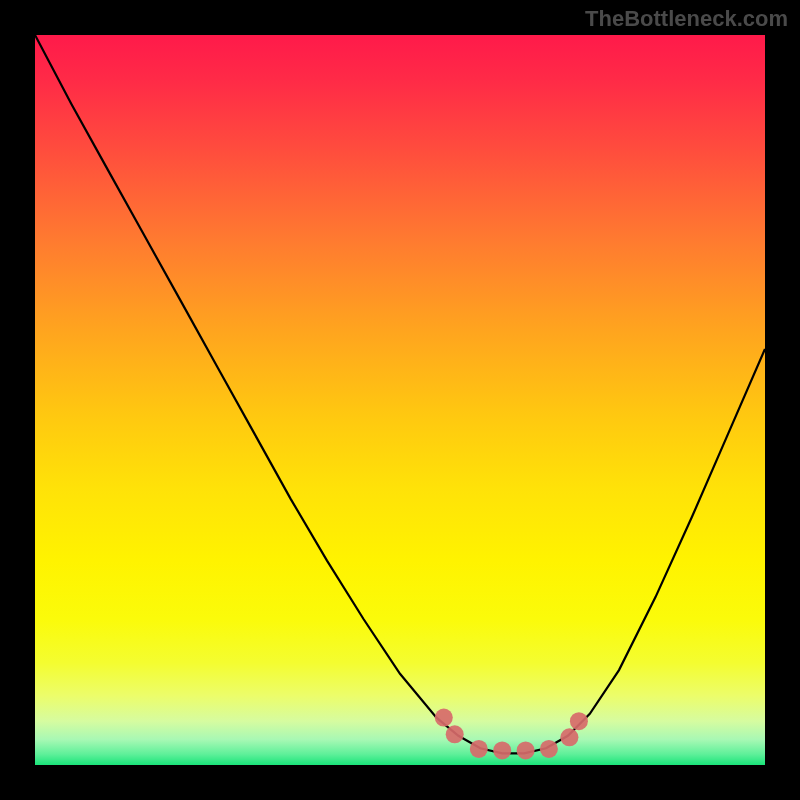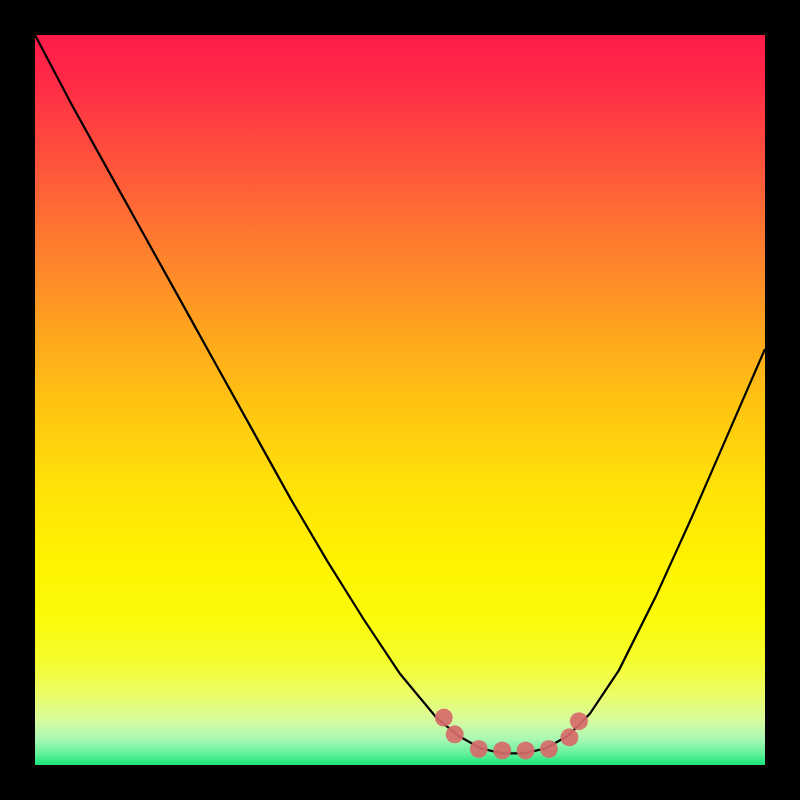--- a/index.html
+++ b/index.html
@@ -43,20 +43,21 @@
   .marker-svg {
     position: absolute;
     inset: 0;
     width: 100%;
     height: 100%;
   }
 </style>
 </head>
 <body>
 <div class="container">
+  <div class="watermark">TheBottleneck.com</div>
   <div class="plot-frame">
     <svg class="gradient-bg" viewBox="0 0 730 730" preserveAspectRatio="none">
       <defs>
         <linearGradient id="bg-grad" x1="0" y1="0" x2="0" y2="1">
             <stop offset="0%" stop-color="#ff1a4a"></stop>
             <stop offset="6%" stop-color="#ff2a47"></stop>
             <stop offset="15%" stop-color="#ff4a3e"></stop>
             <stop offset="28.000000000000004%" stop-color="#ff7a30"></stop>
             <stop offset="40%" stop-color="#ffa31f"></stop>
             <stop offset="52%" stop-color="#ffc810"></stop>

